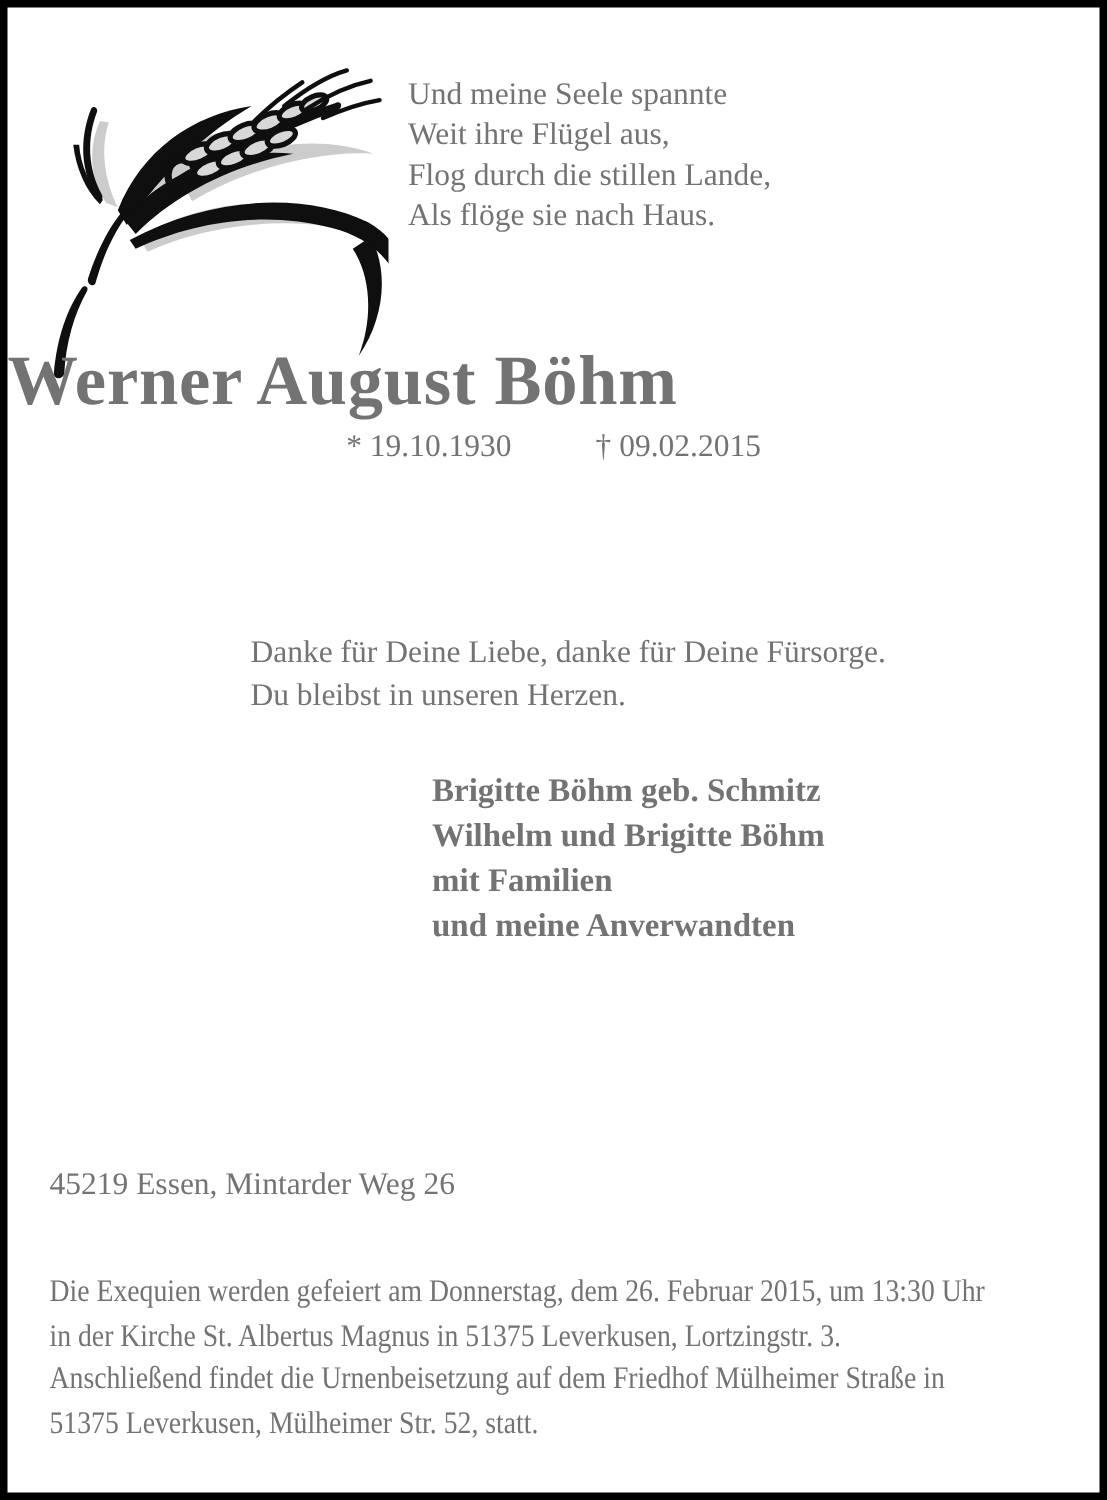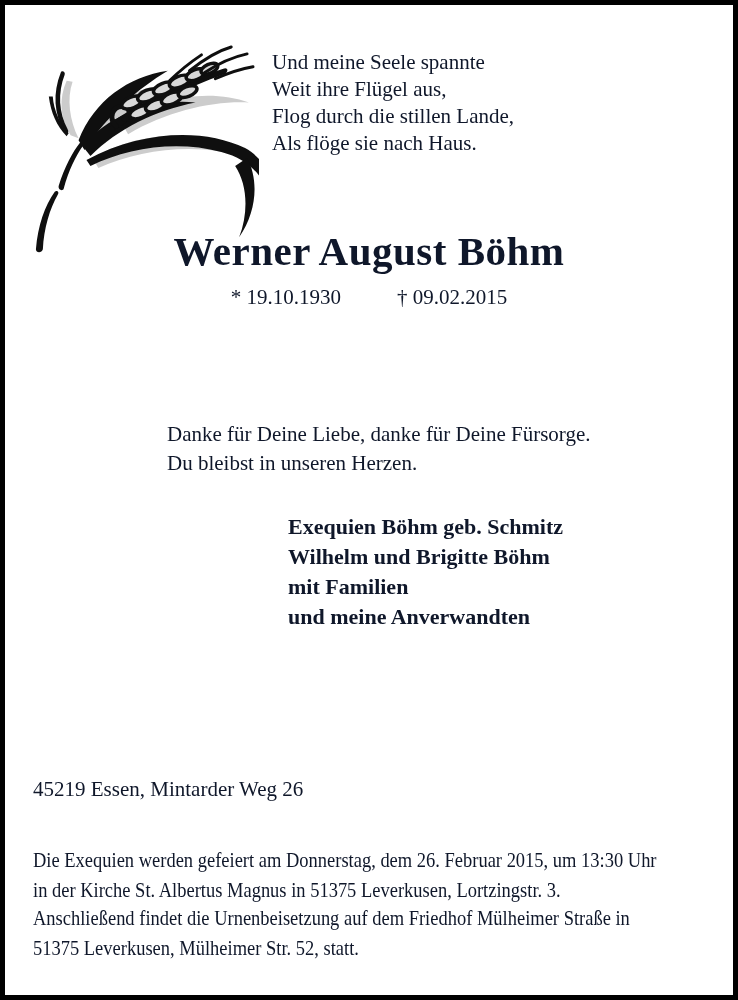--- a/index.html
+++ b/index.html
@@ -6,36 +6,36 @@
   .page {
     position: relative;
     width: 738px;
     height: 1000px;
     margin: 0 auto;
     background: #ffffff;
     border: 5px solid #000000;
     box-sizing: border-box;
     overflow: hidden;
     font-family: "Liberation Serif", "DejaVu Serif", serif;
-    color: #0f172a;
+    color: #737373;
   }
   .abs { position: absolute; }
 
   .illustration { left: 16px; top: 36px; width: 238px; height: 228px; }
 
   .poem {
     left: 267px; top: 44px;
     font-size: 21px; line-height: 27px;
     white-space: nowrap;
   }
 
   .deceased-name {
     left: 0; right: 0; top: 222px;
-    text-align: center;
-    font-size: 41px; font-weight: 700;
+    text-align: left;
+    font-size: 47px; font-weight: 700;
     letter-spacing: 0.5px;
     white-space: nowrap;
   }
 
   .dates {
     left: 0; right: 0; top: 279px;
     display: flex; justify-content: center; gap: 56px;
     font-size: 21px; line-height: 27px;
     white-space: nowrap;
   }
@@ -134,21 +134,21 @@
     <span>* 19.10.1930</span>
     <span>† 09.02.2015</span>
   </div>
 
   <div class="abs tribute">
     <div>Danke für Deine Liebe, danke für Deine Fürsorge.</div>
     <div>Du bleibst in unseren Herzen.</div>
   </div>
 
   <div class="abs mourners">
-    <div>Exequien Böhm geb. Schmitz</div>
+    <div>Brigitte Böhm geb. Schmitz</div>
     <div>Wilhelm und Brigitte Böhm</div>
     <div>mit Familien</div>
     <div>und meine Anverwandten</div>
   </div>
 
   <div class="abs address">45219 Essen, Mintarder Weg 26</div>
 
   <div class="abs funeral-par p1">
     <div>Die Exequien werden gefeiert am Donnerstag, dem 26. Februar 2015, um 13:30 Uhr</div>
     <div>in der Kirche St. Albertus Magnus in 51375 Leverkusen, Lortzingstr. 3.</div>

